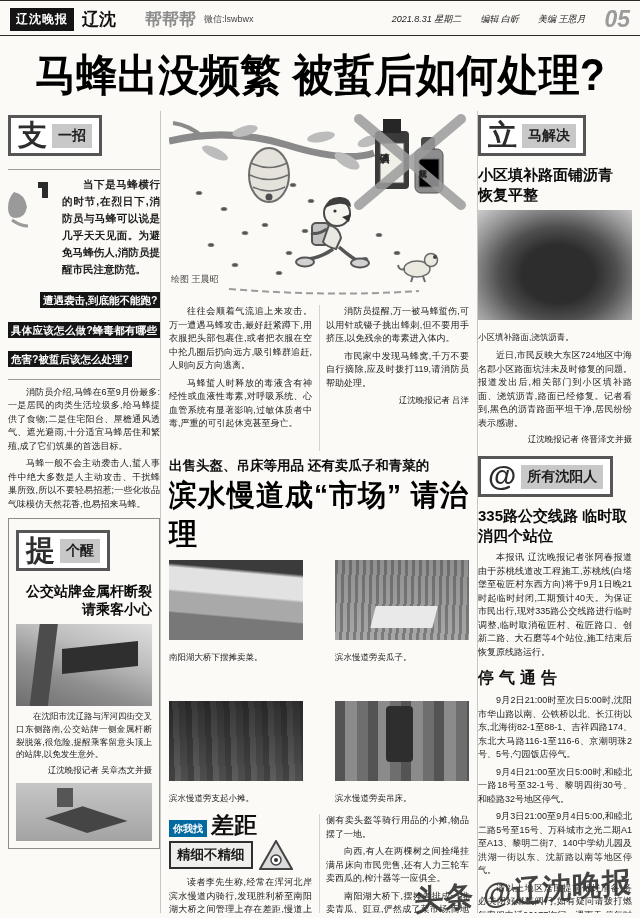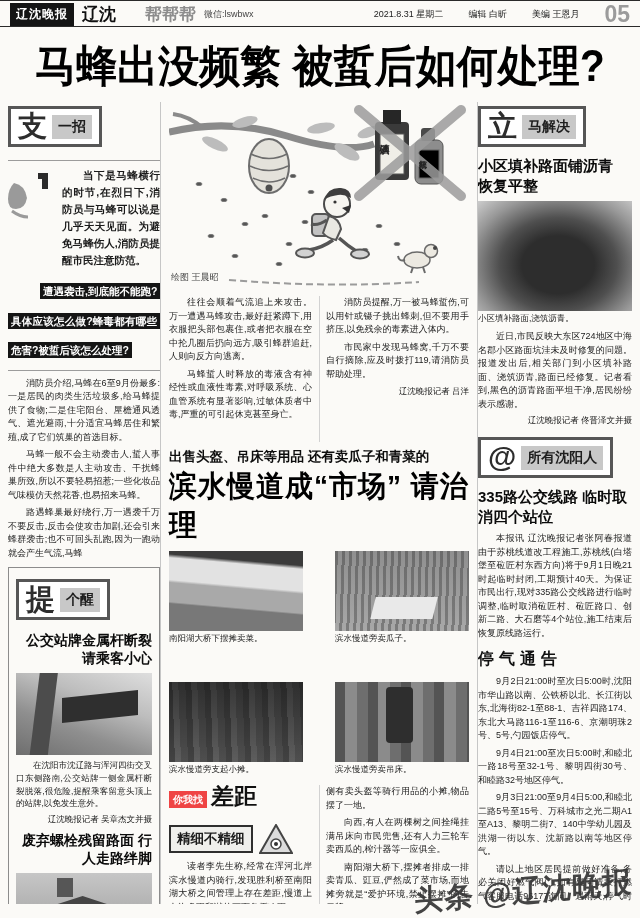--- a/index.html
+++ b/index.html
@@ -1,25 +1,25 @@
 <!DOCTYPE html>
 <html><head>
 <meta charset="utf-8">
 <style>
   html,body{margin:0;padding:0;}
   .page{width:640px;height:918px;position:relative;overflow:hidden;background:#fbfaf7;
         font-family:"Liberation Sans","DejaVu Sans",sans-serif;color:#1c1c1c;}
   
-  header{height:27px;display:flex;align-items:center;gap:8px;padding:2px 10px 0;
+  header{height:36px;display:flex;align-items:center;gap:8px;padding:2px 10px 0;
          border-top:1px solid #2a2a2a;border-bottom:1px solid #2a2a2a;box-sizing:border-box;}
   .logo-box{background:#141414;color:#fff;font-weight:900;font-size:12px;padding:3px 6px;letter-spacing:1px;}
   .brand{font-size:17px;font-weight:900;color:#111;}
   .brand-suffix{color:#8d8d8d;margin-left:29px;}
   .wechat{font-size:9px;color:#444;}
-  .head-right{margin-left:auto;display:flex;align-items:center;gap:25px;font-size:9px;color:#222;}
+  .head-right{margin-left:auto;display:flex;align-items:center;gap:19px;font-size:9px;color:#222;font-style:italic;}
   .pagenum{font-size:23px;color:#9b9b9b;font-weight:700;line-height:1;}
   
   .headline{font-size:41px;font-weight:900;text-align:center;margin:12px 4px 8px;color:#000;
             transform:scaleY(1.06);letter-spacing:0;}
   
   .content{display:flex;padding:0 8px;height:802px;overflow:hidden;}
   .col{overflow:hidden;}
   .col-left{width:152px;flex:none;}
   .col-mid{width:300px;flex:none;padding:0 8px;}
   .col-right{flex:1;min-width:0;}
@@ -53,41 +53,41 @@
   .ph-bolt::after{content:"";position:absolute;left:30%;top:8%;width:12%;height:34%;background:#565656;}
   .ph-asphalt{height:110px;background:radial-gradient(ellipse at 52% 58%,#2d2d2d 0 32%,#4f4f4f 52%,#989898 78%,#cccccc 100%);}
   .ph-m1{background:linear-gradient(185deg,#3b3b3b 0 16%,#e2e2e2 20% 44%,#a9a9a9 47% 68%,#787878 70% 100%);}
   .ph-m2{background:repeating-linear-gradient(92deg,rgba(40,40,40,.35) 0 3px,rgba(0,0,0,0) 3px 7px),
                     linear-gradient(180deg,#8f8f8f,#a8a8a8);}
   .ph-m2::after{content:"";position:absolute;left:28%;bottom:14%;width:46%;height:28%;background:#e9e9e9;transform:skewX(-14deg);}
   .ph-m3{background:repeating-linear-gradient(88deg,#6e6e6e 0 6px,#9b9b9b 6px 12px,#828282 12px 19px),
                     linear-gradient(180deg,#5a5a5a,#9a9a9a);background-blend-mode:multiply;}
   .ph-m4{background:repeating-linear-gradient(90deg,#545454 0 10px,#8b8b8b 10px 22px,#6e6e6e 22px 33px);}
   .ph-m4::after{content:"";position:absolute;left:38%;top:6%;width:20%;height:70%;background:#2e2e2e;border-radius:4px;}
-  .cap{font-size:8.5px;color:#222;text-indent:0;margin:2px 0 5px;}
+  .cap{font-size:8.5px;color:#222;text-indent:0;margin:12px 0 5px;}
   
   .illo{position:relative;height:188px;margin:2px 0 4px;}
-  .illo figcaption{position:absolute;left:2px;bottom:8px;font-size:9px;color:#4a4a4a;}
+  .illo figcaption{position:absolute;left:2px;bottom:15px;font-size:9px;color:#4a4a4a;}
   .bottle-label{position:absolute;writing-mode:vertical-rl;font-weight:700;color:#242424;line-height:1;}
   .bl-1{left:210px;top:32px;font-size:10px;}
   .bl-2{left:249px;top:50px;font-size:8px;}
   .twocol{column-count:2;column-gap:14px;column-rule:1px solid #d2d2d2;font-size:9px;line-height:1.5;
           overflow:hidden;margin-bottom:6px;}
   .wasp-text{height:146px;}
   .kicker{font-size:13.5px;font-weight:900;margin:2px 0 2px;color:#0d0d0d;}
   .big-title{font-size:28px;font-weight:900;letter-spacing:1px;margin:0 0 7px;color:#000;transform:scaleY(1.05);transform-origin:left;}
   .photo-grid{display:grid;grid-template-columns:1fr 1fr;column-gap:9px;row-gap:2px;margin-bottom:4px;gap:32px;}
   .photo-grid figure{margin:0;}
   .ph-market{height:80px;}
   .gap-text{height:168px;}
   .gap-badge{margin:0 0 6px;break-inside:avoid;}
   .gap-line1{display:flex;align-items:flex-end;gap:4px;}
-  .gap-top{background:#ef4444;color:#fff;font-size:10px;font-weight:700;padding:1px 4px;}
+  .gap-top{background:#0369a1;color:#fff;font-size:10px;font-weight:700;padding:1px 4px;}
   .gap-big{font-size:23px;font-weight:900;color:#101010;line-height:1;}
-  .gap-line2{display:flex;align-items:center;gap:6px;margin-top:16px;}
+  .gap-line2{display:flex;align-items:center;gap:6px;margin-top:3px;}
   .gap-box{border:2px solid #2f2f2f;font-size:13.5px;font-weight:900;padding:2px 6px;background:#efefec;}
   
   .r-title{font-size:15px;font-weight:900;line-height:1.3;margin:2px 0 6px;color:#0b0b0b;text-align:left;}
   .notice-title{font-size:16px;font-weight:900;letter-spacing:5px;margin:9px 0 5px;color:#111;}
   .r-body{font-size:9px;line-height:1.5;}
   
   .watermark{position:absolute;right:8px;bottom:6px;font-size:29px;font-weight:900;color:#353535;
              transform:rotate(-5deg) skewX(-4deg);letter-spacing:1px;opacity:.92;}
 </style>
 </head>
@@ -124,32 +124,30 @@
             <path d="M30,6 h10 v16 h-6 v-10 h-4z" fill="#2b2b2b"></path>
             <path d="M4,44 q8,6 16,6" stroke="#9a9a9a" stroke-width="3" fill="none"></path>
           </svg>
         </span>
         <p class="intro">当下是马蜂横行的时节,在烈日下,消防员与马蜂可以说是几乎天天见面。为避免马蜂伤人,消防员提醒市民注意防范。</p>
       </div>
       <p class="hl-line"><span class="hl">遭遇袭击,到底能不能跑?具体应该怎么做?蜂毒都有哪些危害?被蜇后该怎么处理?</span></p>
       <div class="rule"></div>
       <p class="body">消防员介绍,马蜂在6至9月份最多:一是居民的肉类生活垃圾多,给马蜂提供了食物;二是住宅阳台、屋檐通风透气、遮光避雨,十分适宜马蜂居住和繁殖,成了它们筑巢的首选目标。</p>
       <p class="body">马蜂一般不会主动袭击人,蜇人事件中绝大多数是人主动攻击、干扰蜂巢所致,所以不要轻易招惹;一些化妆品气味模仿天然花香,也易招来马蜂。</p>
-      <p class="body">路遇蜂巢最好绕行,万一遇袭千万不要反击,反击会使攻击加剧,还会引来蜂群袭击;也不可回头乱跑,因为一跑动就会产生气流,马蜂</p>
 
       <section class="remind-box">
         <div class="badge">
           <span class="big">提</span>
           <span class="sub">个醒</span>
         </div>
         <h3 class="sec-title">公交站牌金属杆断裂 请乘客小心</h3>
         <div class="photo ph-bus"></div>
         <p class="body" style="font-size:8.5px;margin-top:4px;">在沈阳市沈辽路与浑河四街交叉口东侧路南,公交站牌一侧金属杆断裂脱落,很危险,提醒乘客留意头顶上的站牌,以免发生意外。</p>
         <p class="byline">辽沈晚报记者 吴章杰文并摄</p>
-        <h3 class="sec-title">废弃螺栓残留路面 行人走路绊脚</h3>
         <div class="photo ph-bolt"></div>
         
         
       </section>
     </div>
 
     <div class="vrule"></div>
 
     <div class="col col-mid">
 

